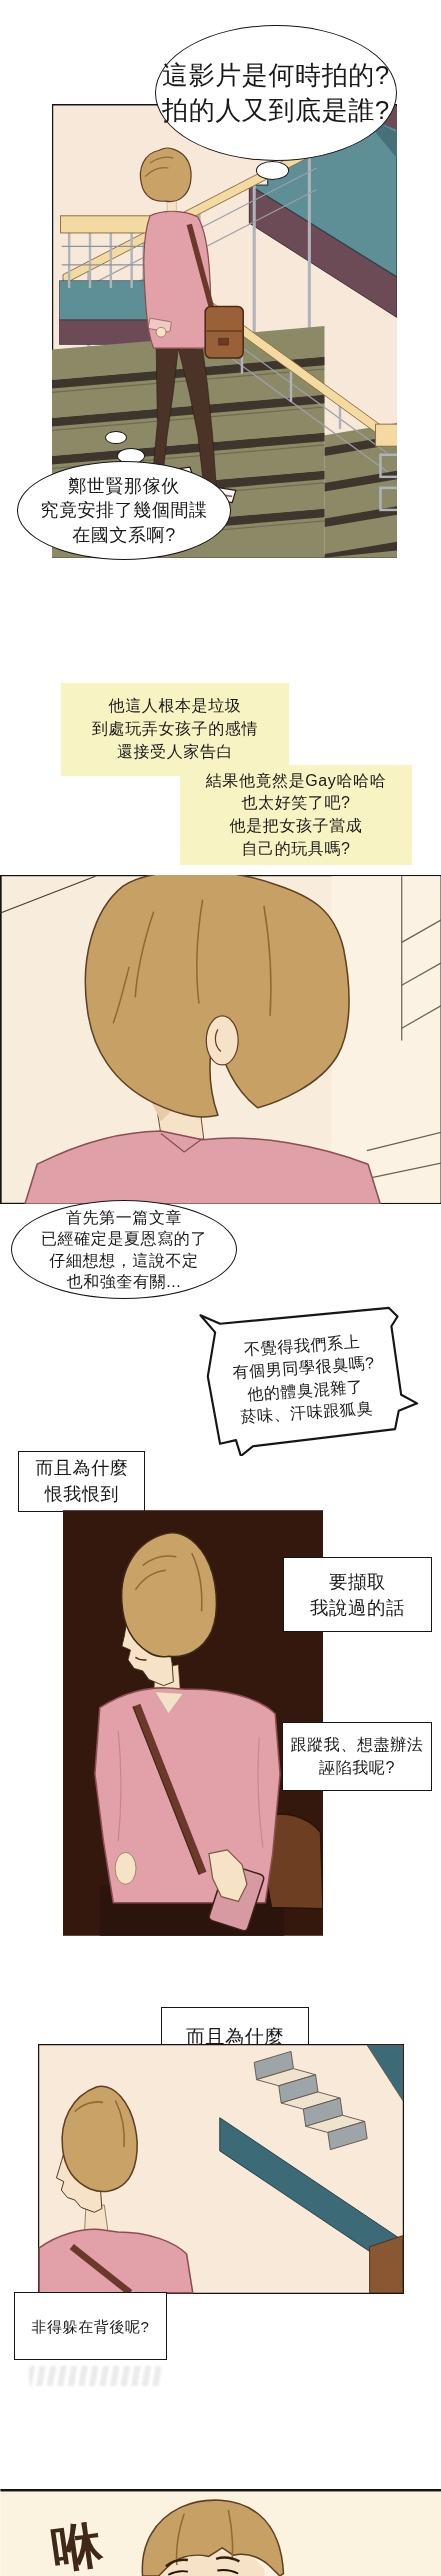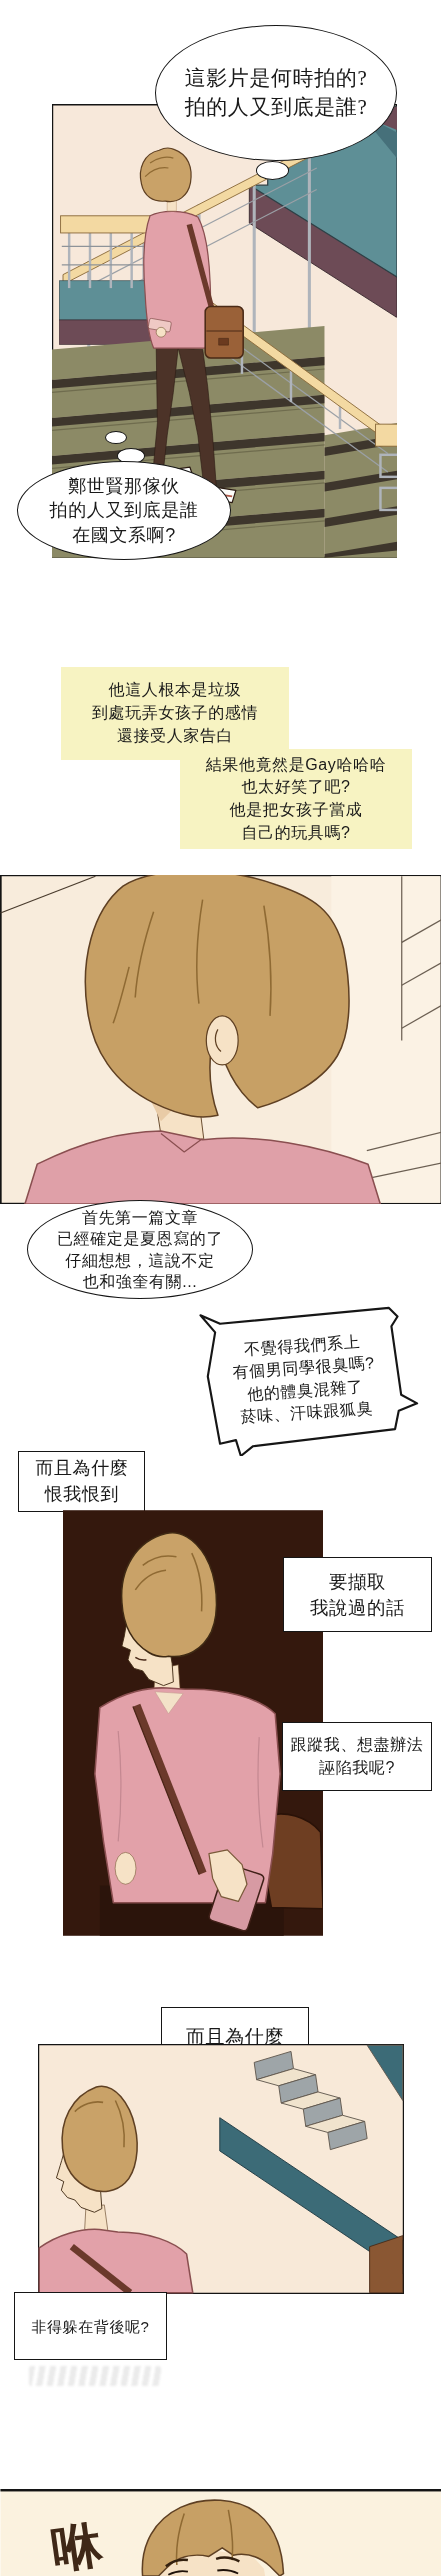--- a/index.html
+++ b/index.html
@@ -4,21 +4,21 @@
 <style>
   html,body{margin:0;padding:0;background:#ffffff;}
   #canvas{position:relative;width:442px;height:2576px;margin:0 auto;background:#ffffff;overflow:hidden;
           font-family:"Liberation Sans", sans-serif;color:#191919;}
   .abs{position:absolute;}
   .bubble{background:#ffffff;border:1.8px solid #161616;border-radius:50%;
           display:flex;align-items:center;justify-content:center;text-align:center;
           white-space:pre-line;line-height:1.34;letter-spacing:0.6px;}
   .trail{background:#ffffff;border:1.8px solid #161616;border-radius:50%;}
   .ybox{background:#F7F3C2;display:flex;align-items:center;justify-content:center;
-        text-align:center;white-space:pre-line;line-height:1.42;letter-spacing:0.6px;}
+        text-align:center;white-space:pre-line;line-height:1.42;letter-spacing:0.6px;margin-top:16px;}
   .wbox{background:#ffffff;border:1.8px solid #161616;display:flex;align-items:center;justify-content:center;
         text-align:center;white-space:pre-line;line-height:1.4;letter-spacing:0.6px;}
   .spiky-text{position:absolute;left:0;top:0;width:100%;height:100%;display:flex;align-items:center;justify-content:center;
         text-align:center;white-space:pre-line;line-height:1.38;letter-spacing:0.6px;transform:rotate(-4deg);}
   .sfx{font-weight:bold;color:#3F2817;transform:rotate(-8deg);line-height:1;}
   .watermark{background:repeating-linear-gradient(100deg, rgba(60,60,60,0.10) 0 6.1px, transparent 6.1px 10.4px);
         filter:blur(0.9px);border-radius:2.5px;}
   svg{display:block;}
 </style>
 </head>
@@ -134,28 +134,28 @@
         <rect x="188" y="152" width="15" height="22" fill="#F6E2C6" stroke="#C7A583"></rect>
         <path d="M176,100 L166,120 L161,133 L171,139 L177,152 L193,157 L187,128 L183,106 Z" fill="#F6E2C6" stroke="#5F4023" stroke-width="1.2"></path>
         <line x1="175" y1="115" x2="184" y2="117" stroke="#2A1A0E" stroke-width="2.5"></line>
         <path d="M175,75 C150,80 140,105 146,130 C150,150 165,160 185,158 C205,162 222,150 226,128 C230,103 222,82 200,74 C192,70 183,71 175,75 Z" fill="#C9A268" stroke="#5F4023" stroke-width="2"></path>
         <path d="M160,96 C170,88 186,84 198,88" fill="none" stroke="#8F6A33" stroke-width="2"></path>
         <path d="M152,118 C162,108 176,102 190,104" fill="none" stroke="#8F6A33" stroke-width="2"></path>
       </g>
     </svg>
   </div>
 
-  <div class="bubble abs" style="left:155px;top:24.5px;width:240px;height:134px;font-size:21px;font-family:Liberation Serif, serif;">這影片是何時拍的?
+  <div class="bubble abs" style="left:155px;top:24.5px;width:240px;height:134px;font-size:26px;">這影片是何時拍的?
 拍的人又到底是誰?</div>
   <div class="trail abs" style="left:256px;top:161px;width:31px;height:16.6px;"></div>
 
   <div class="trail abs" style="left:105px;top:431px;width:19.6px;height:11px;"></div>
   <div class="trail abs" style="left:117px;top:448px;width:26px;height:14px;"></div>
   <div class="bubble abs" style="left:17px;top:461px;width:212px;height:97px;font-size:18px;">鄭世賢那傢伙
-拍的人又到底是誰
+究竟安排了幾個間諜
 在國文系啊?</div>
 
   <div class="ybox abs" style="left:61px;top:667px;width:228px;height:93px;font-size:16px;">他這人根本是垃圾
 到處玩弄女孩子的感情
 還接受人家告白</div>
   <div class="ybox abs" style="left:180px;top:749px;width:232px;height:100px;font-size:16px;">結果他竟然是Gay哈哈哈
 也太好笑了吧?
 他是把女孩子當成
 自己的玩具嗎?</div>
 
@@ -184,21 +184,21 @@
         <path d="M210,150 C200,190 192,220 184,242" fill="none" stroke="#8F6A33" stroke-width="2.5"></path>
         <path d="M250,60 C230,120 222,170 220,200" fill="none" stroke="#8F6A33" stroke-width="2.5"></path>
         <path d="M330,40 C320,100 318,160 324,210" fill="none" stroke="#8F6A33" stroke-width="2.5"></path>
         <path d="M430,50 C440,110 444,170 440,230" fill="none" stroke="#8F6A33" stroke-width="2.5"></path>
         <ellipse cx="362" cy="270" rx="26" ry="40" fill="#F6E2C6" stroke="#5F4023" stroke-width="2"></ellipse>
         <path d="M355,252 C348,264 350,280 360,288" fill="none" stroke="#5F4023" stroke-width="2"></path>
       </g>
     </svg>
   </div>
 
-  <div class="bubble abs" style="left:27px;top:1200px;width:224px;height:97px;font-size:16px;">首先第一篇文章
+  <div class="bubble abs" style="left:11px;top:1200px;width:224px;height:97px;font-size:16px;">首先第一篇文章
 已經確定是夏恩寫的了
 仔細想想，這說不定
 也和強奎有關...</div>
 
   <div class="abs" style="left:182px;top:1303px;width:245px;height:153px;">
     <svg width="245" height="153" viewBox="0 0 400 250" style="position:absolute;left:0;top:0;">
       <path d="M54,48 L30,20 L62,34 L338,8 L352,22 L342,38 L358,150 L384,164 L354,176 L348,206 L116,234 L96,250 L88,224 L62,230 L42,120 Z" fill="#ffffff" stroke="#161616" stroke-width="3.5" stroke-linejoin="round"></path>
     </svg>
     <div class="spiky-text" style="font-size:16px;">不覺得我們系上
 有個男同學很臭嗎?

